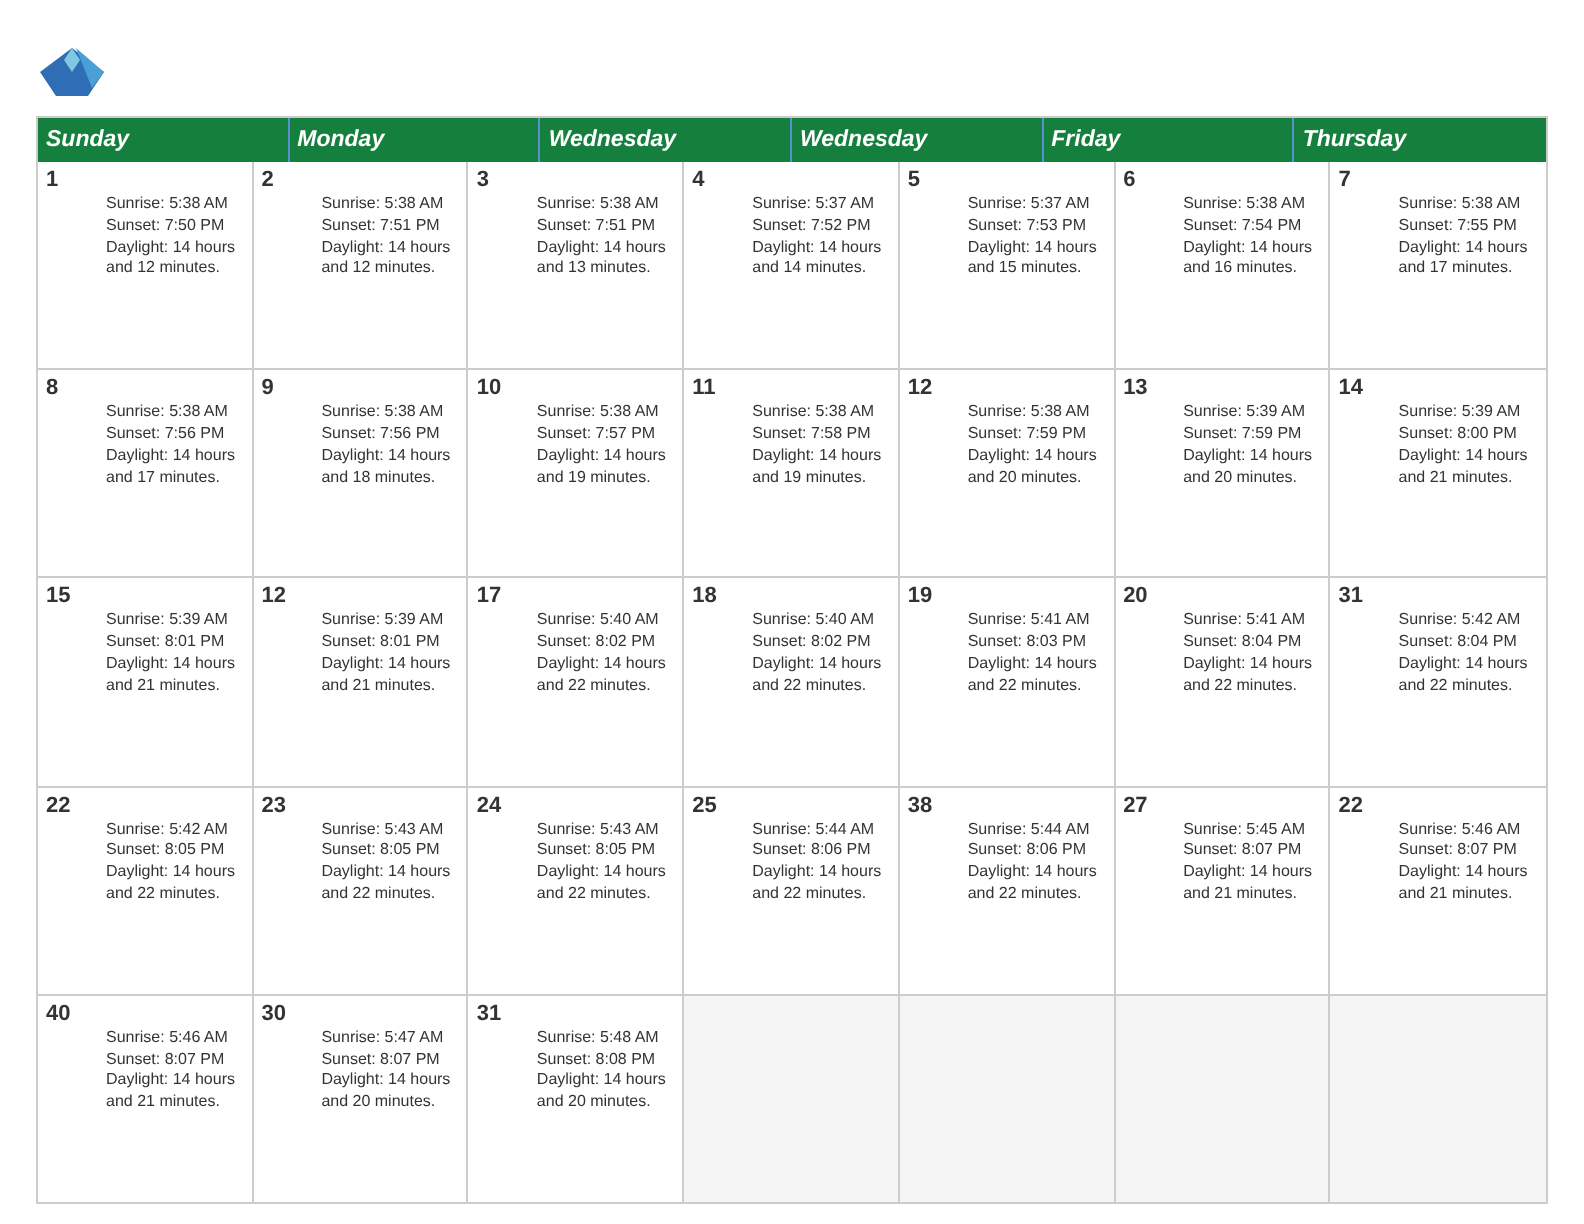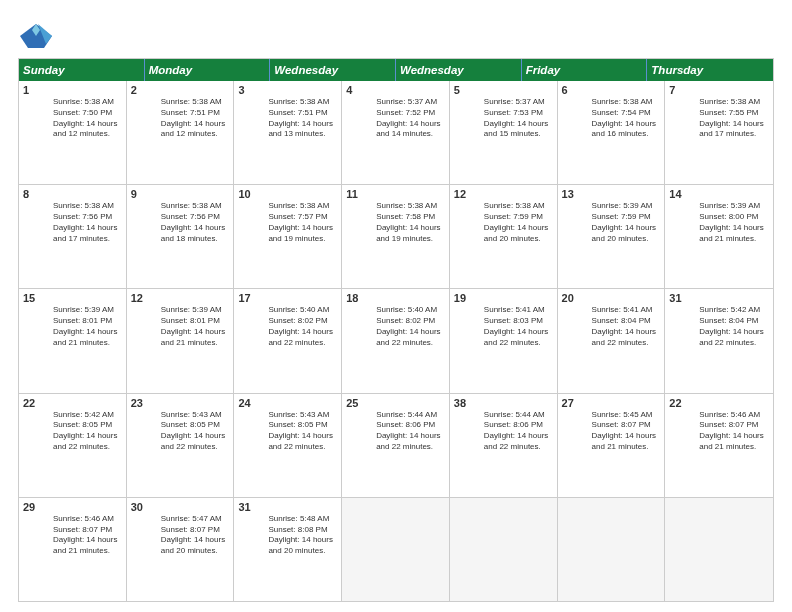--- a/index.html
+++ b/index.html
@@ -259,21 +259,21 @@
             <span class="day-num">27</span>
             <div class="cell-text">Sunrise: 5:45 AM<br>Sunset: 8:07 PM<br>Daylight: 14 hours<br>and 21 minutes.</div>
           </div>
           <div class="cal-cell">
             <span class="day-num">22</span>
             <div class="cell-text">Sunrise: 5:46 AM<br>Sunset: 8:07 PM<br>Daylight: 14 hours<br>and 21 minutes.</div>
           </div>
         </div>
         <div class="cal-row">
           <div class="cal-cell">
-            <span class="day-num">29</span>
+            <span class="day-num">40</span>
             <div class="cell-text">Sunrise: 5:46 AM<br>Sunset: 8:07 PM<br>Daylight: 14 hours<br>and 21 minutes.</div>
           </div>
           <div class="cal-cell">
             <span class="day-num">30</span>
             <div class="cell-text">Sunrise: 5:47 AM<br>Sunset: 8:07 PM<br>Daylight: 14 hours<br>and 20 minutes.</div>
           </div>
           <div class="cal-cell">
             <span class="day-num">31</span>
             <div class="cell-text">Sunrise: 5:48 AM<br>Sunset: 8:08 PM<br>Daylight: 14 hours<br>and 20 minutes.</div>
           </div>

